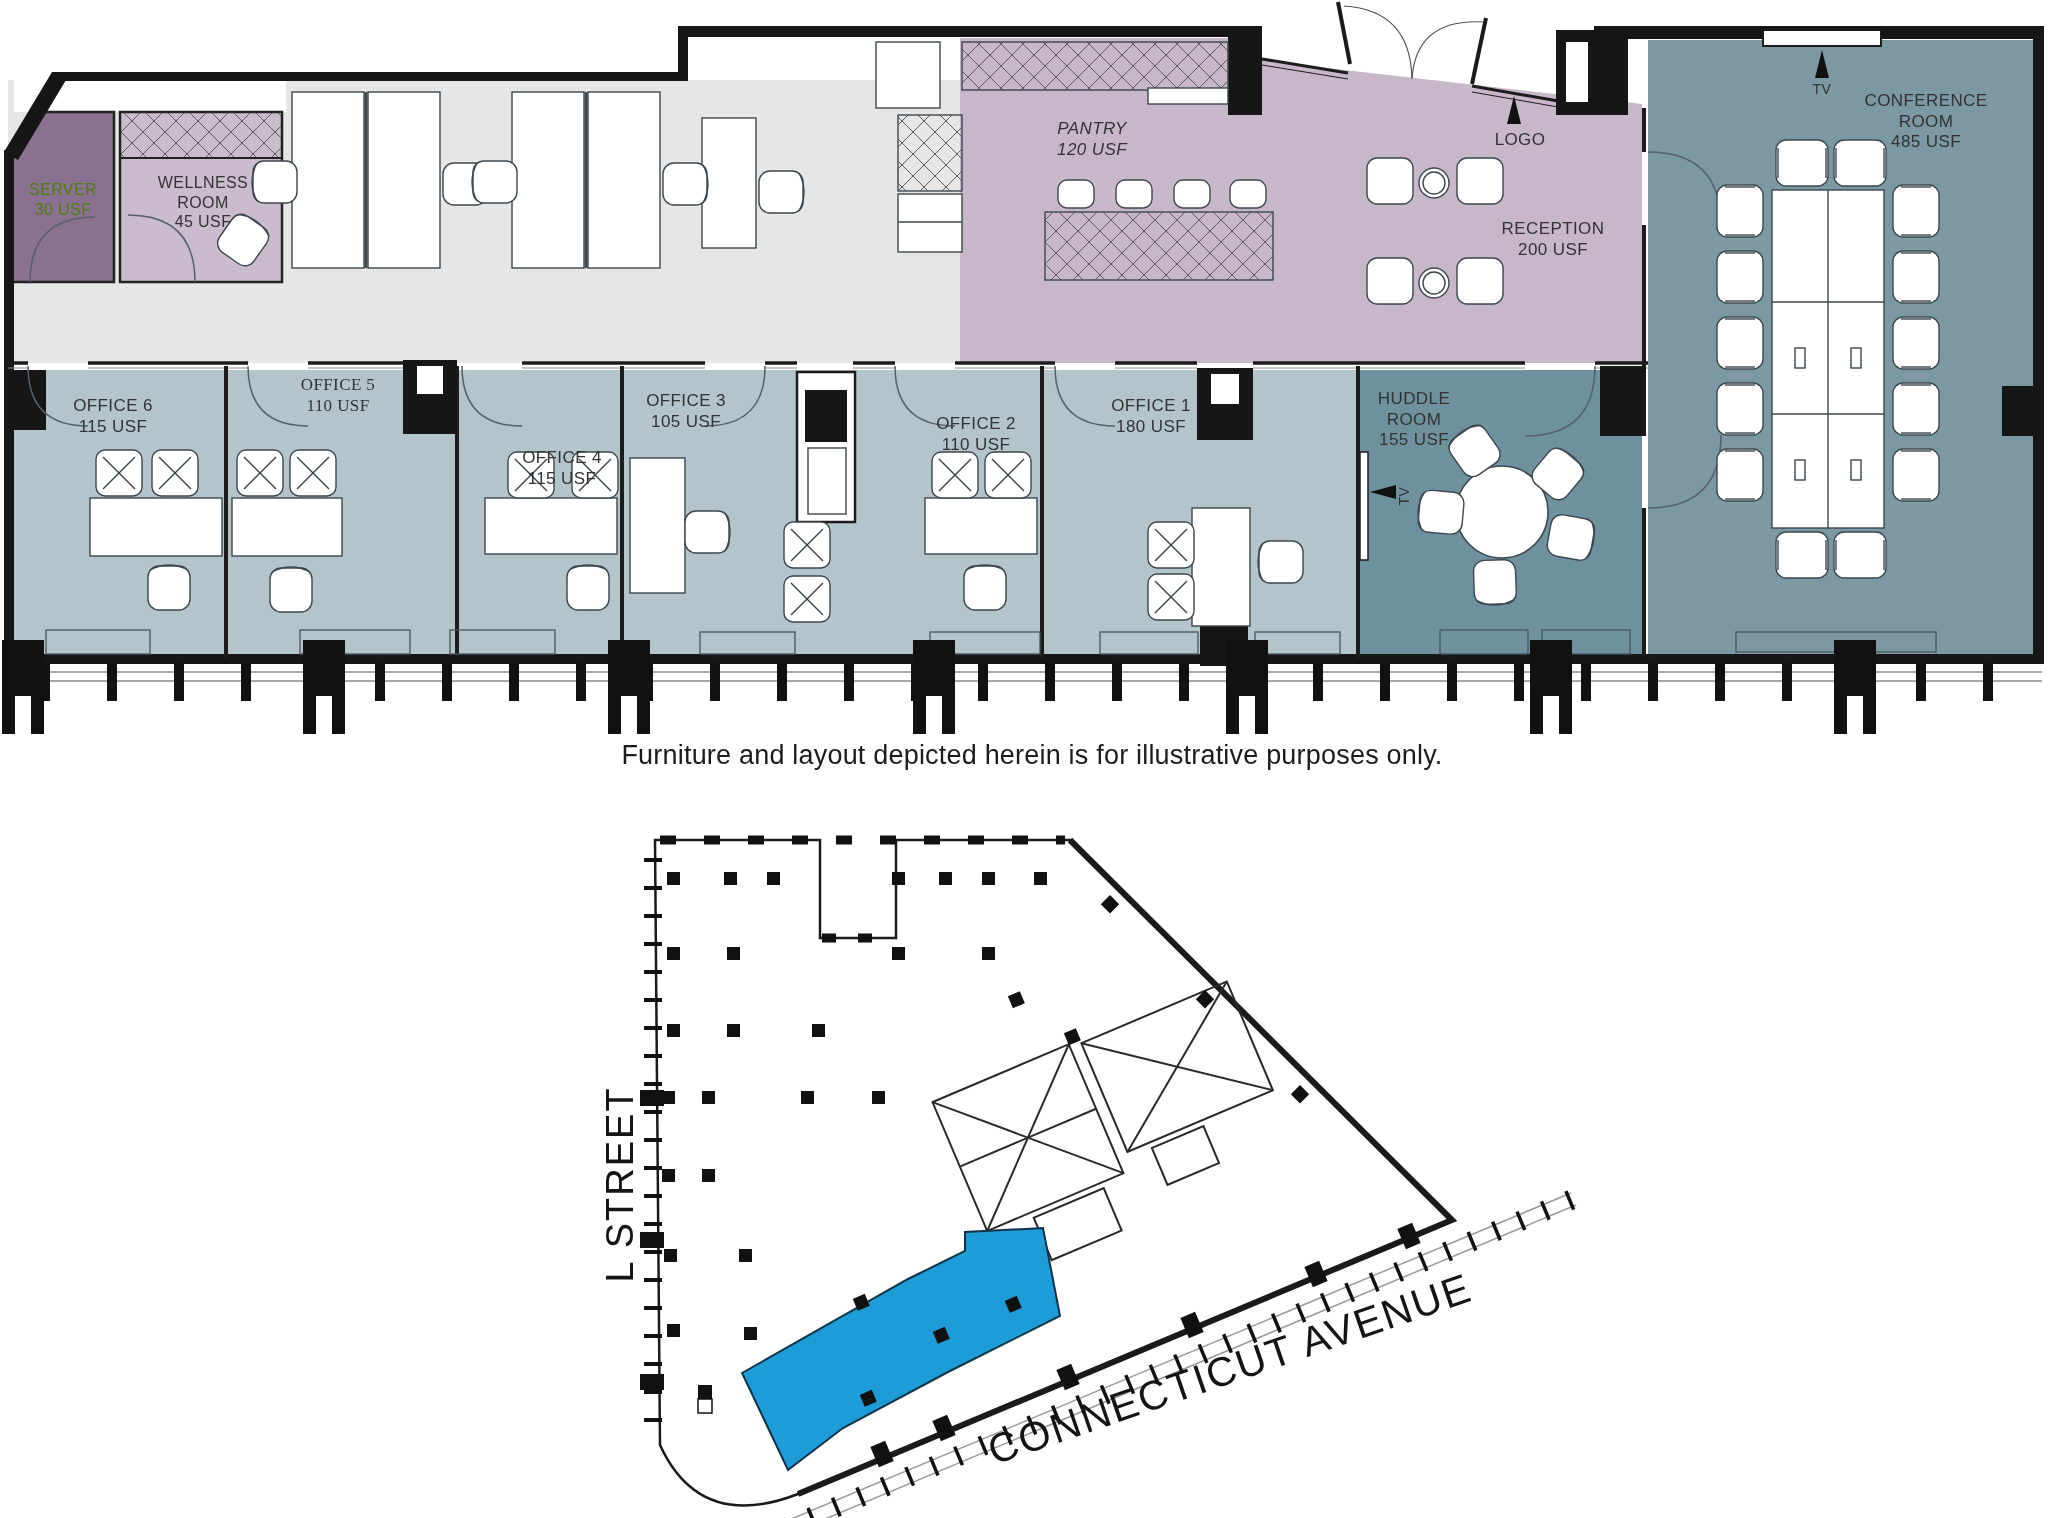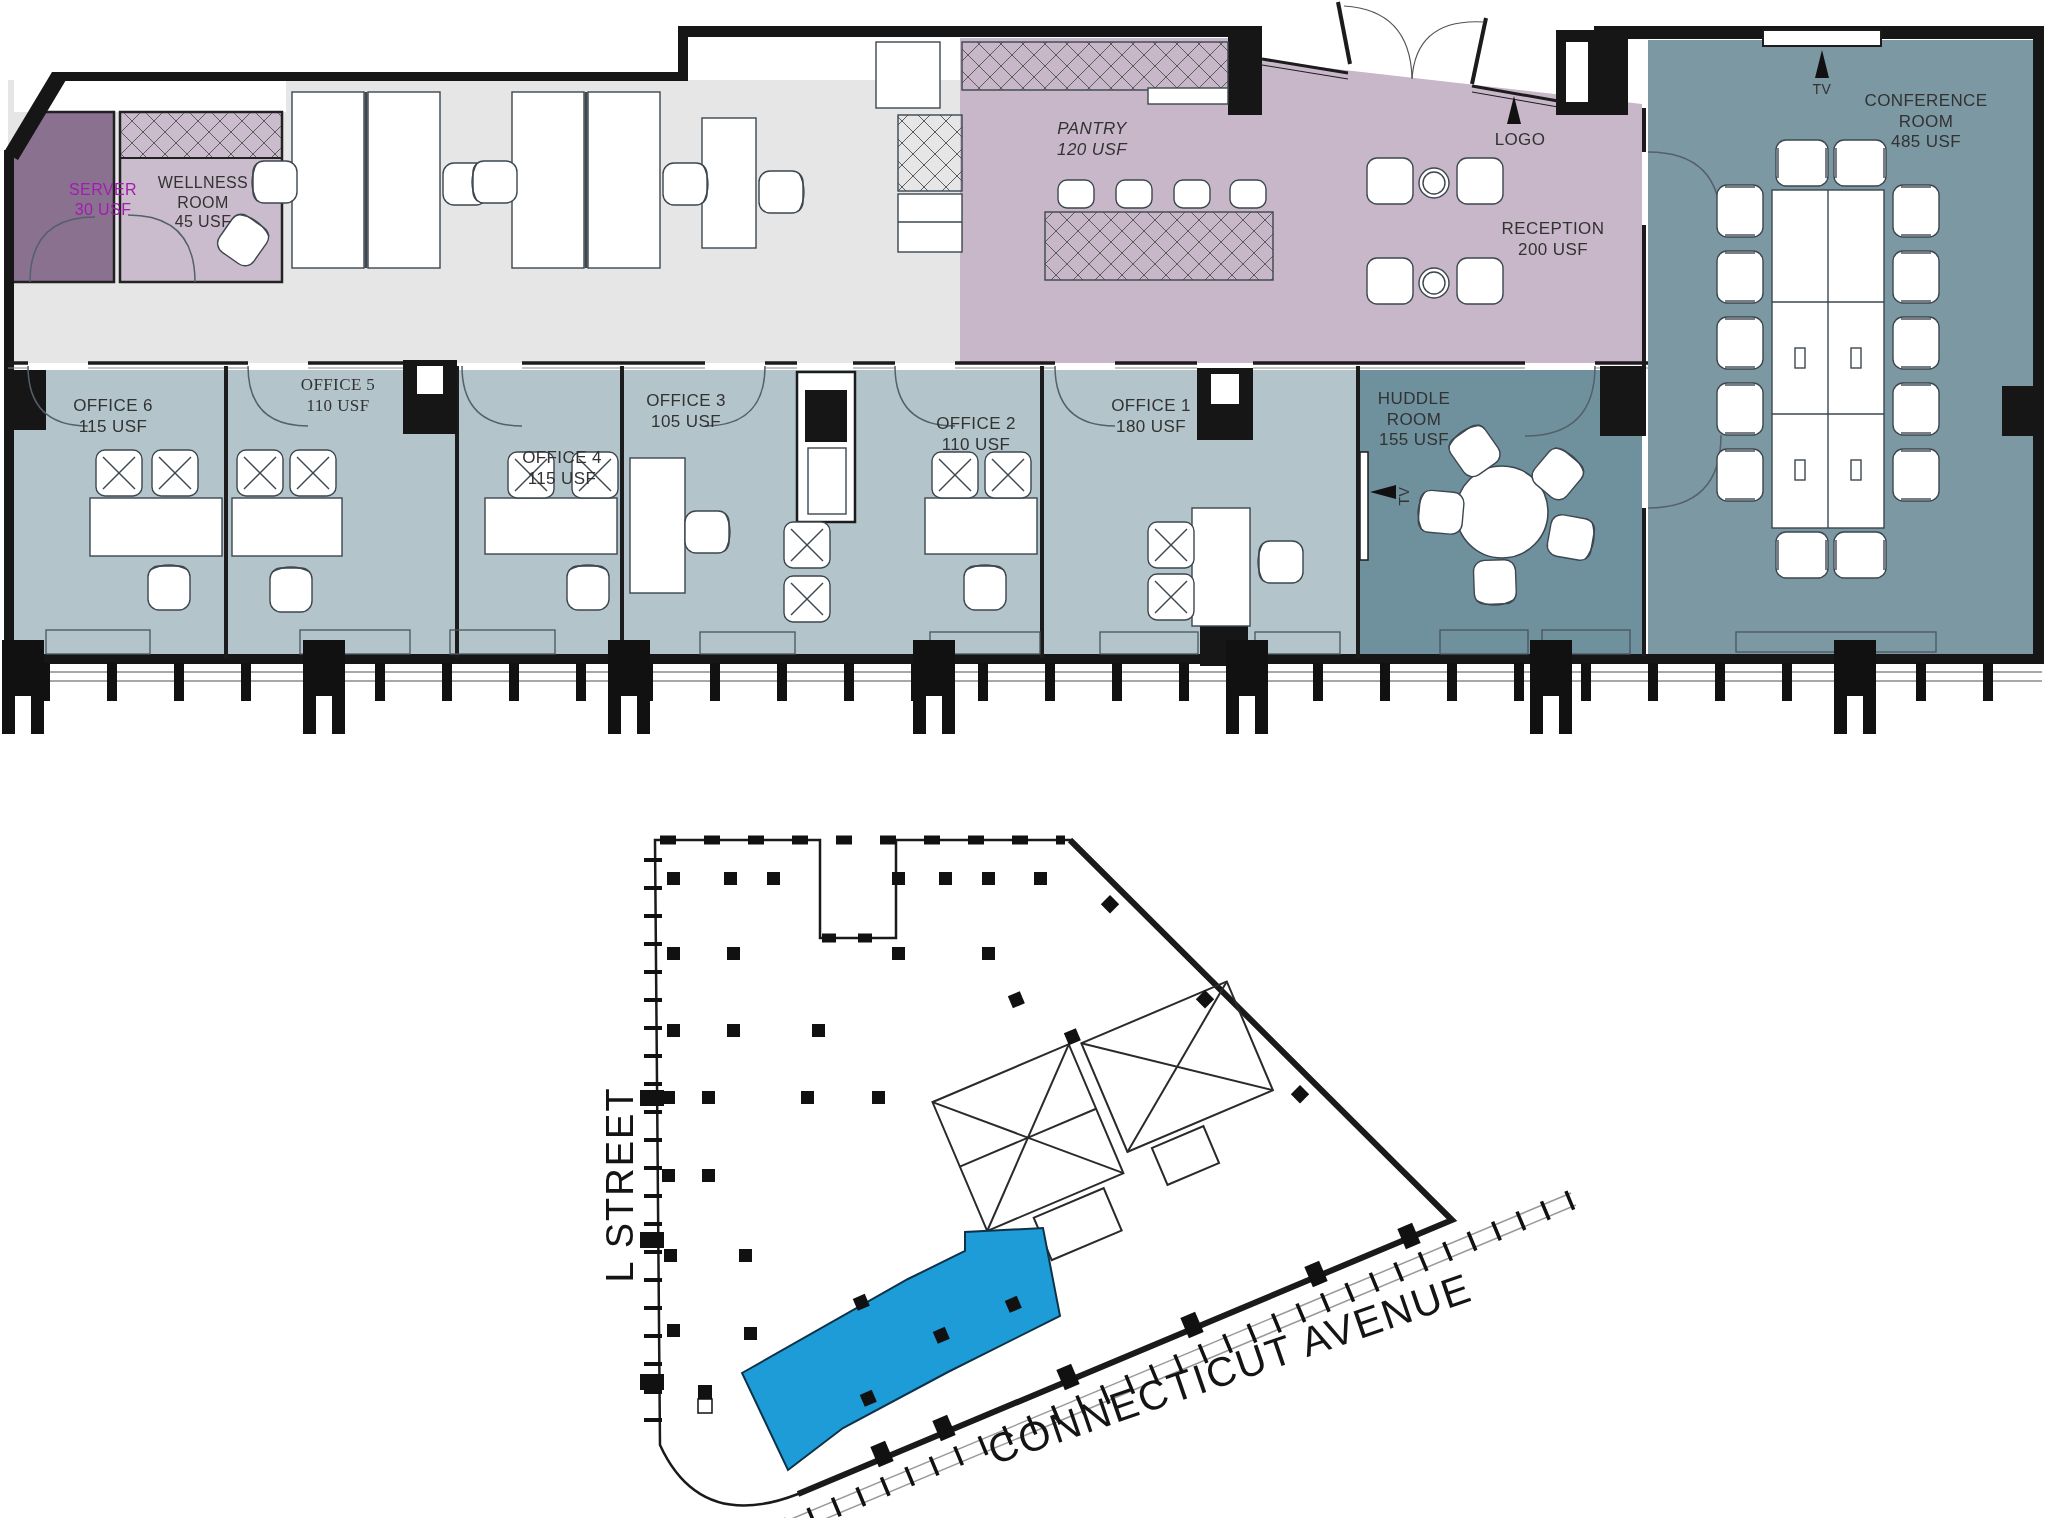--- a/index.html
+++ b/index.html
@@ -266,21 +266,21 @@
           <rect x="316" y="696" width="16" height="38"></rect>
       <rect x="621" y="696" width="16" height="38"></rect>
           <rect x="926" y="696" width="16" height="38"></rect>
       <rect x="1239" y="696" width="16" height="38"></rect>
           <rect x="1543" y="696" width="16" height="38"></rect>
       <rect x="1847" y="696" width="16" height="38"></rect>
     </g>
   </g>
 </svg>
 
-<div class="lbl" style="left:63px;top:200px;font-size:16px;color:#a21caf;margin-left:40px;">SERVER
+<div class="lbl" style="left:63px;top:200px;font-size:16px;color:#4d7c0f;">SERVER
 30 USF</div>
 <div class="lbl" style="left:203px;top:202px;font-size:16px;">WELLNESS
 ROOM
 45 USF</div>
 <div class="lbl" style="left:1092px;top:140px;font-style:italic;">PANTRY
 120 USF</div>
 <div class="lbl" style="left:1520px;top:140px;">LOGO</div>
 <div class="lbl" style="left:1553px;top:240px;">RECEPTION
 200 USF</div>
 <div class="lbl" style="left:1926px;top:122px;">CONFERENCE
@@ -297,20 +297,21 @@
 105 USF</div>
 <div class="lbl" style="left:976px;top:417px;margin-top:18px;">OFFICE 2
 110 USF</div>
 <div class="lbl" style="left:1151px;top:417px;">OFFICE 1
 180 USF</div>
 <div class="lbl" style="left:1414px;top:420px;">HUDDLE
 ROOM
 155 USF</div>
 <div class="lbl small rot90" style="left:1405px;top:496px;">TV</div>
 
+<div id="caption">Furniture and layout depicted herein is for illustrative purposes only.</div>
 
 <svg id="keyplan" style="left:560px;top:800px" width="1050" height="718" viewBox="560 800 1050 718">
 
   <path d="M655,840 L820,840 L820,938 L896,938 L896,840 L1070,840 L1452,1220 L798,1494 Q700,1532 660,1445 Z" fill="#fff" stroke="#1a1a1a" stroke-width="2.5"></path>
   <path d="M1070,840 L1452,1220 L798,1494" fill="none" stroke="#1a1a1a" stroke-width="6"></path>
   <line x1="660" y1="840" x2="1065" y2="840" stroke="#111" stroke-width="9" stroke-dasharray="16 28"></line>
   <line x1="822" y1="938" x2="894" y2="938" stroke="#111" stroke-width="9" stroke-dasharray="14 22"></line>
   <line x1="653" y1="858" x2="653" y2="1428" stroke="#111" stroke-width="18" stroke-dasharray="4 24"></line>
 
   <g>

